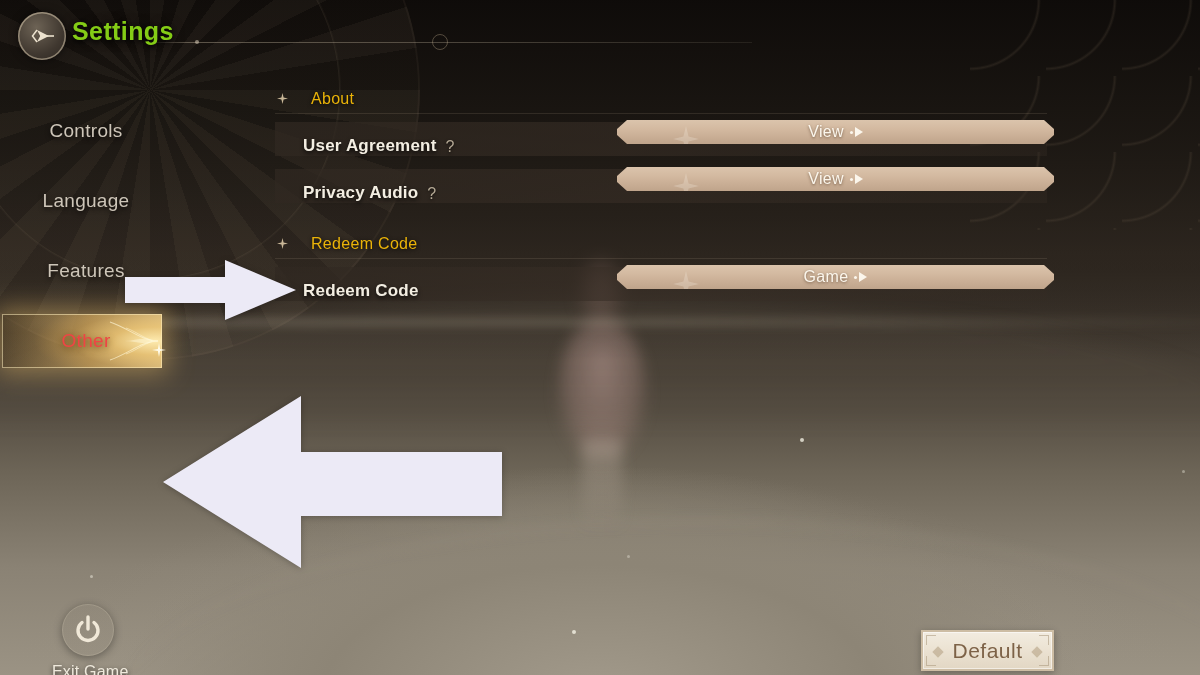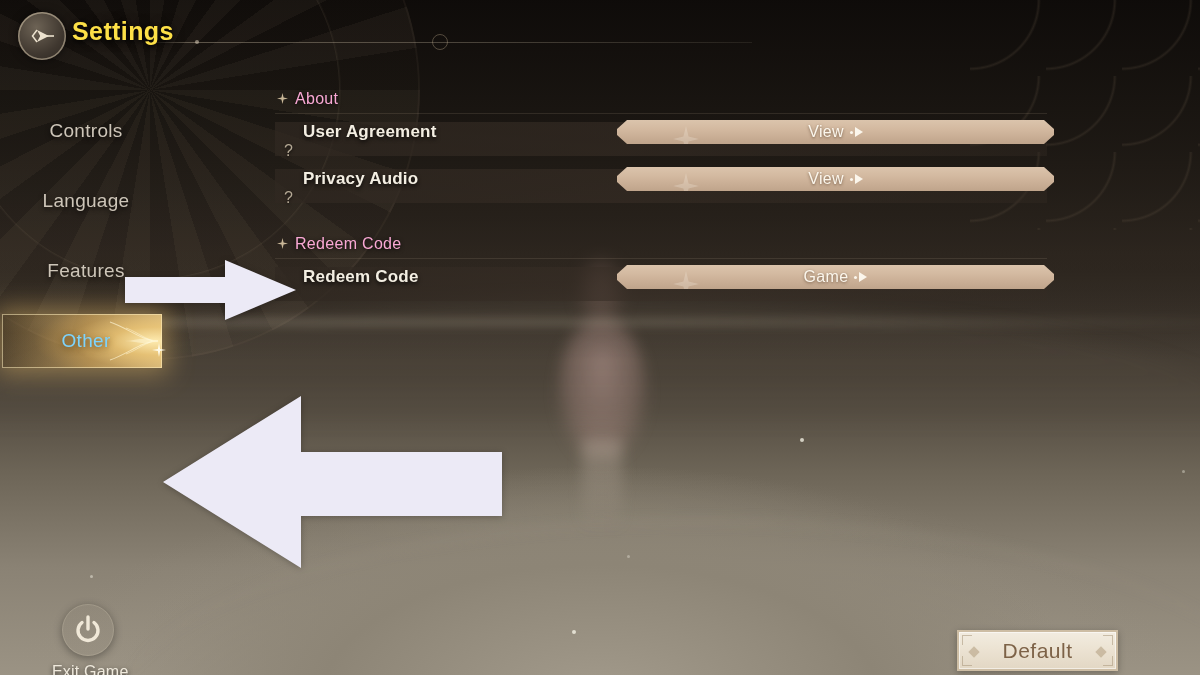--- a/index.html
+++ b/index.html
@@ -108,21 +108,21 @@
     position: absolute; left: 18px; top: 12px; width: 48px; height: 48px;
     border-radius: 50%;
     background: radial-gradient(circle at 38% 32%, #6d6355 0%, #403830 60%, #2b251f 100%);
     box-shadow: inset 0 0 0 1.5px rgba(214,199,172,0.55), 0 0 8px rgba(0,0,0,0.55);
     display: flex; align-items: center; justify-content: center;
   }
   .crest svg { display: block; }
   .title {
     position: absolute; left: 72px; top: 17px;
     font-size: 25px; font-weight: 700; letter-spacing: .4px;
-    color: #fde047;
+    color: #84cc16;
     text-shadow: 0 2px 5px rgba(0,0,0,0.85), 0 0 12px rgba(0,0,0,0.6);
   }
   .title-rule {
     position: absolute; left: 152px; top: 42px; width: 600px; height: 1px;
     background: linear-gradient(90deg, rgba(206,192,168,0.0) 0%, rgba(206,192,168,0.38) 6%, rgba(206,192,168,0.30) 50%, rgba(206,192,168,0.10) 100%);
   }
   .title-node {
     position: absolute; left: 432px; top: 34px; width: 16px; height: 16px;
     border-radius: 50%; border: 1.5px solid rgba(182,164,136,0.40);
   }
@@ -133,21 +133,21 @@
 
   
   .sidebar { position: absolute; left: 0; top: 96px; width: 172px; }
   .side-item {
     position: relative; height: 70px;
     display: flex; align-items: center; justify-content: center;
     font-size: 19px; letter-spacing: .3px;
     color: #cdc5b8;
     text-shadow: 0 2px 5px rgba(0,0,0,0.75);
   }
-  .side-item.active { color: #7dd3fc; text-shadow: 0 2px 6px rgba(80,50,10,0.85); }
+  .side-item.active { color: #ef4444; text-shadow: 0 2px 6px rgba(80,50,10,0.85); }
 
   .active-plate {
     position: absolute; left: 2px; top: 8px; width: 160px; height: 54px;
     background:
       radial-gradient(ellipse 120px 40px at 95% 50%, rgba(255,236,176,0.95) 0%, rgba(232,192,110,0.78) 35%, rgba(190,146,70,0.40) 70%, rgba(150,112,48,0.12) 100%),
       linear-gradient(90deg, rgba(120,92,44,0.20) 0%, rgba(214,174,104,0.70) 55%, rgba(250,226,168,0.90) 100%);
     box-shadow: 0 0 26px 6px rgba(236,190,106,0.45), inset 0 0 0 1px rgba(255,238,190,0.55);
   }
   .active-swirl { position: absolute; right: 2px; top: 4px; }
   .active-spark {
@@ -182,31 +182,31 @@
     padding-left: 2px;
     border-bottom: 1px solid rgba(180,164,138,0.16);
     margin-bottom: 8px;
   }
   .sec-star {
     width: 11px; height: 11px; background: #d9c6a4;
     clip-path: polygon(50% 0%, 60% 40%, 100% 50%, 60% 60%, 50% 100%, 40% 60%, 0% 50%, 40% 40%);
     opacity: .9;
   }
   .sec-title {
-    font-size: 16px; color: #f9a8d4; letter-spacing: .3px;
+    font-size: 16px; color: #eab308; letter-spacing: .3px;
     text-shadow: 0 1px 4px rgba(0,0,0,0.8);
+    margin-left: 16px;
   }
 
   .row {
     position: relative;
     height: 34px;
-    display: flex; align-items: flex-start;
+    display: flex; align-items: flex-end;
     margin-bottom: 13px;
     background: linear-gradient(90deg, rgba(48,40,33,0.72) 0%, rgba(56,46,38,0.60) 45%, rgba(52,43,35,0.38) 100%);
-    flex-direction: column;
   }
   .row-label {
     margin-left: 28px;
     font-size: 17px; color: #f3eee2; font-weight: 600; letter-spacing: .2px;
     text-shadow: 0 2px 4px rgba(0,0,0,0.8);
     white-space: nowrap;
   }
   .row-help {
     margin-left: 9px; font-size: 16px; color: #b4a894; font-weight: 400;
     text-shadow: 0 1px 3px rgba(0,0,0,0.7);
@@ -237,27 +237,26 @@
   .mini-arrow .d { width: 3px; height: 3px; background: #fbf6ec; border-radius: 50%; }
   .mini-arrow .t {
     width: 0; height: 0;
     border-left: 8px solid #fbf6ec;
     border-top: 5px solid transparent;
     border-bottom: 5px solid transparent;
   }
 
   
   .default-btn {
-    position: absolute; left: 921px; top: 630px; width: 161px; height: 41px;
+    position: absolute; left: 921px; top: 630px; width: 133px; height: 41px;
     background: linear-gradient(180deg, #f2ece0 0%, #ece3d3 45%, #e2d7c4 100%);
     border: 2px solid #cdbda4;
     box-shadow: inset 0 0 0 1px rgba(255,255,255,0.55), 0 2px 7px rgba(0,0,0,0.28);
     display: flex; align-items: center; justify-content: center;
     cursor: pointer;
-    margin-left: 36px;
   }
   .default-btn .corner {
     position: absolute; width: 10px; height: 10px; border: 1px solid rgba(168,150,122,0.55);
   }
   .default-btn .c-tl { left: 3px; top: 3px; border-right: none; border-bottom: none; }
   .default-btn .c-tr { right: 3px; top: 3px; border-left: none; border-bottom: none; }
   .default-btn .c-bl { left: 3px; bottom: 3px; border-right: none; border-top: none; }
   .default-btn .c-br { right: 3px; bottom: 3px; border-left: none; border-top: none; }
   .default-btn .dia {
     position: absolute; top: 16px; width: 8px; height: 8px;

